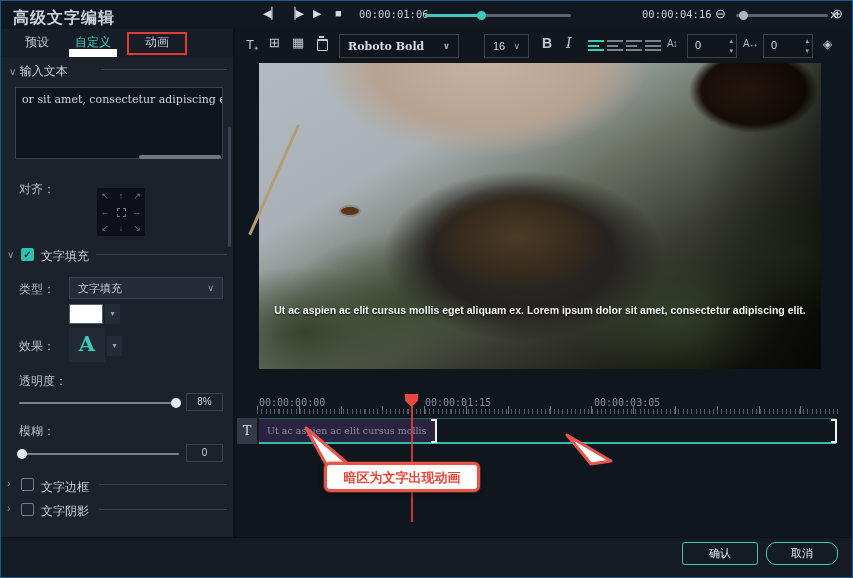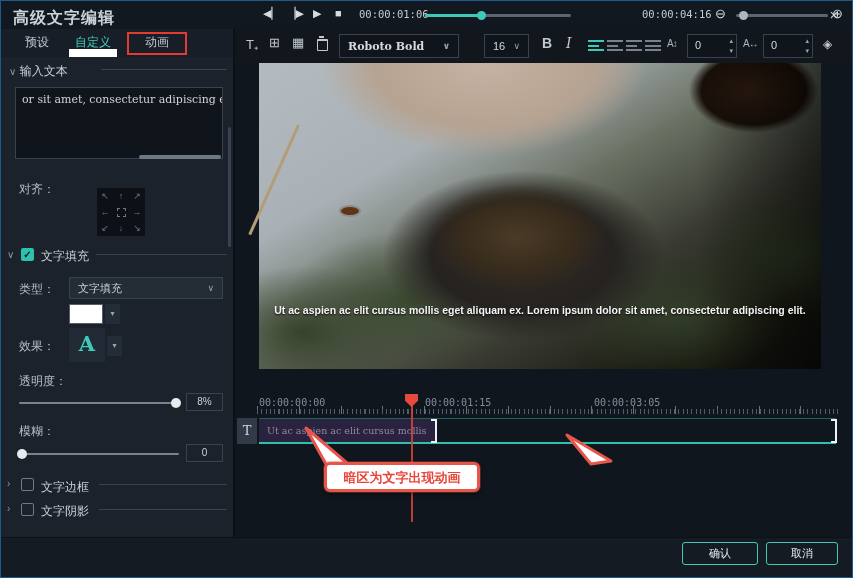--- a/index.html
+++ b/index.html
@@ -64,21 +64,21 @@
   .slider-handle{ position:absolute; width:10px; height:10px; border-radius:50%; background:#e8eaee; top:-4px; cursor:pointer;}
   .valbox{ position:absolute; width:37px; height:18px; border:1px solid #39424e; color:#ccd1d7;
            font-size:10px; text-align:center; line-height:16px; }
 
   
   .footer{ position:absolute; left:0; top:536px; width:853px; height:41px; background:#151b23; border-top:1px solid #0c1117;}
   .btn{ position:absolute; border:1px solid #3ec9b8; border-radius:3px; background:transparent;
         font-size:11px; text-align:center; cursor:pointer; font-family:"Liberation Sans",sans-serif;}
   .btn-save{ left:12px; top:4px; width:106px; height:23px; color:#3ec9b8; line-height:21px;}
   .btn-ok{ left:681px; top:4px; width:76px; height:23px; color:#e6eaee; line-height:21px;}
-  .btn-cancel{ left:765px; top:4px; width:72px; height:23px; color:#e6eaee; line-height:21px;}
+  .btn-cancel{ left:765px; top:4px; width:72px; height:23px; color:#e6eaee; line-height:21px;border-radius:10px;}
 
   
   .rightpane{ position:absolute; left:234px; top:28px; width:619px; height:508px; background:#10161d; }
   .toolbar{ position:absolute; left:234px; top:28px; width:619px; height:34px; background:#12171e; }
   .tb-icon{ position:absolute; top:6px; color:#c2c8cf; font-size:13px; cursor:pointer; }
   .trash{ position:absolute; left:316px; top:10px; width:11px; height:12px; border:1px solid #c2c8cf;
           border-top-width:2px; border-radius:1px; cursor:pointer;}
   .trash:before{ content:""; position:absolute; left:1px; top:-5px; width:5px; height:2px; background:#c2c8cf;}
   .tb-select{ position:absolute; top:5px; height:24px; background:#10151c; border:1px solid #39424e;
               color:#d6dae0; display:flex; align-items:center; padding:0 8px; cursor:pointer;}

